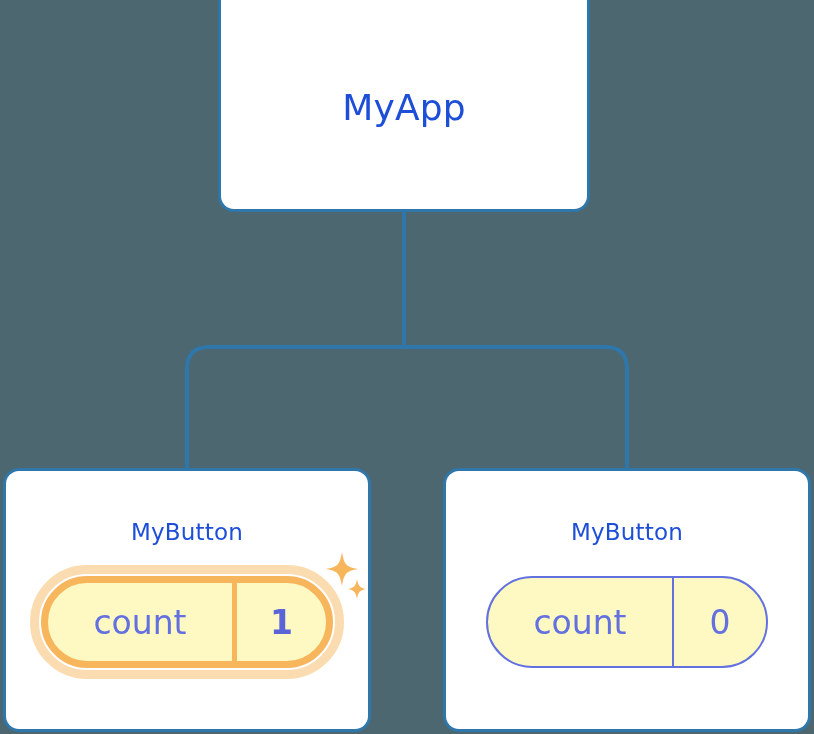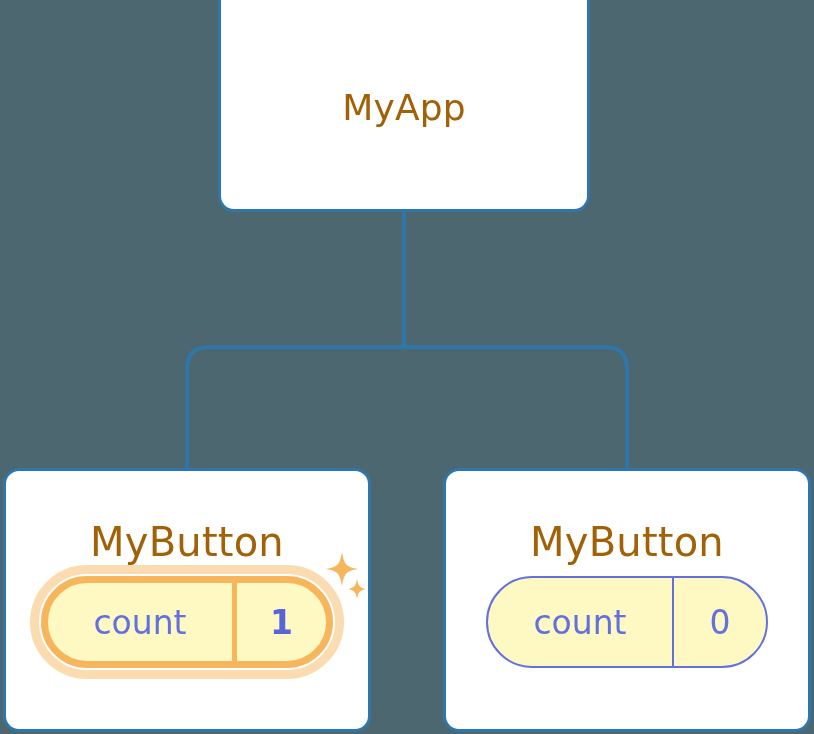--- a/index.html
+++ b/index.html
@@ -37,21 +37,21 @@
     border: 3px solid #2f77ab;
     border-radius: 16px;
     box-sizing: border-box;
   }
 
   .node-title {
     position: absolute;
     left: 0;
     right: 0;
     text-align: center;
-    color: #a16207;
+    color: #1d4ed8;
     font-weight: 400;
     letter-spacing: .2px;
     white-space: nowrap;
   }
 
   #card-myapp {
     left: 218px;
     top: -30px;
     width: 372px;
     height: 242px;
@@ -68,21 +68,21 @@
     height: 264px;
   }
   #card-btn-right {
     left: 443px;
     top: 468px;
     width: 368px;
     height: 264px;
   }
   .node-card.button-card .node-title {
     top: 48px;
-    font-size: 40px;
+    font-size: 23px;
   }
 
   
   .state-pill-wrap {
     position: absolute;
     left: 0;
     right: 0;
     top: 105px;
     display: flex;
     justify-content: center;

